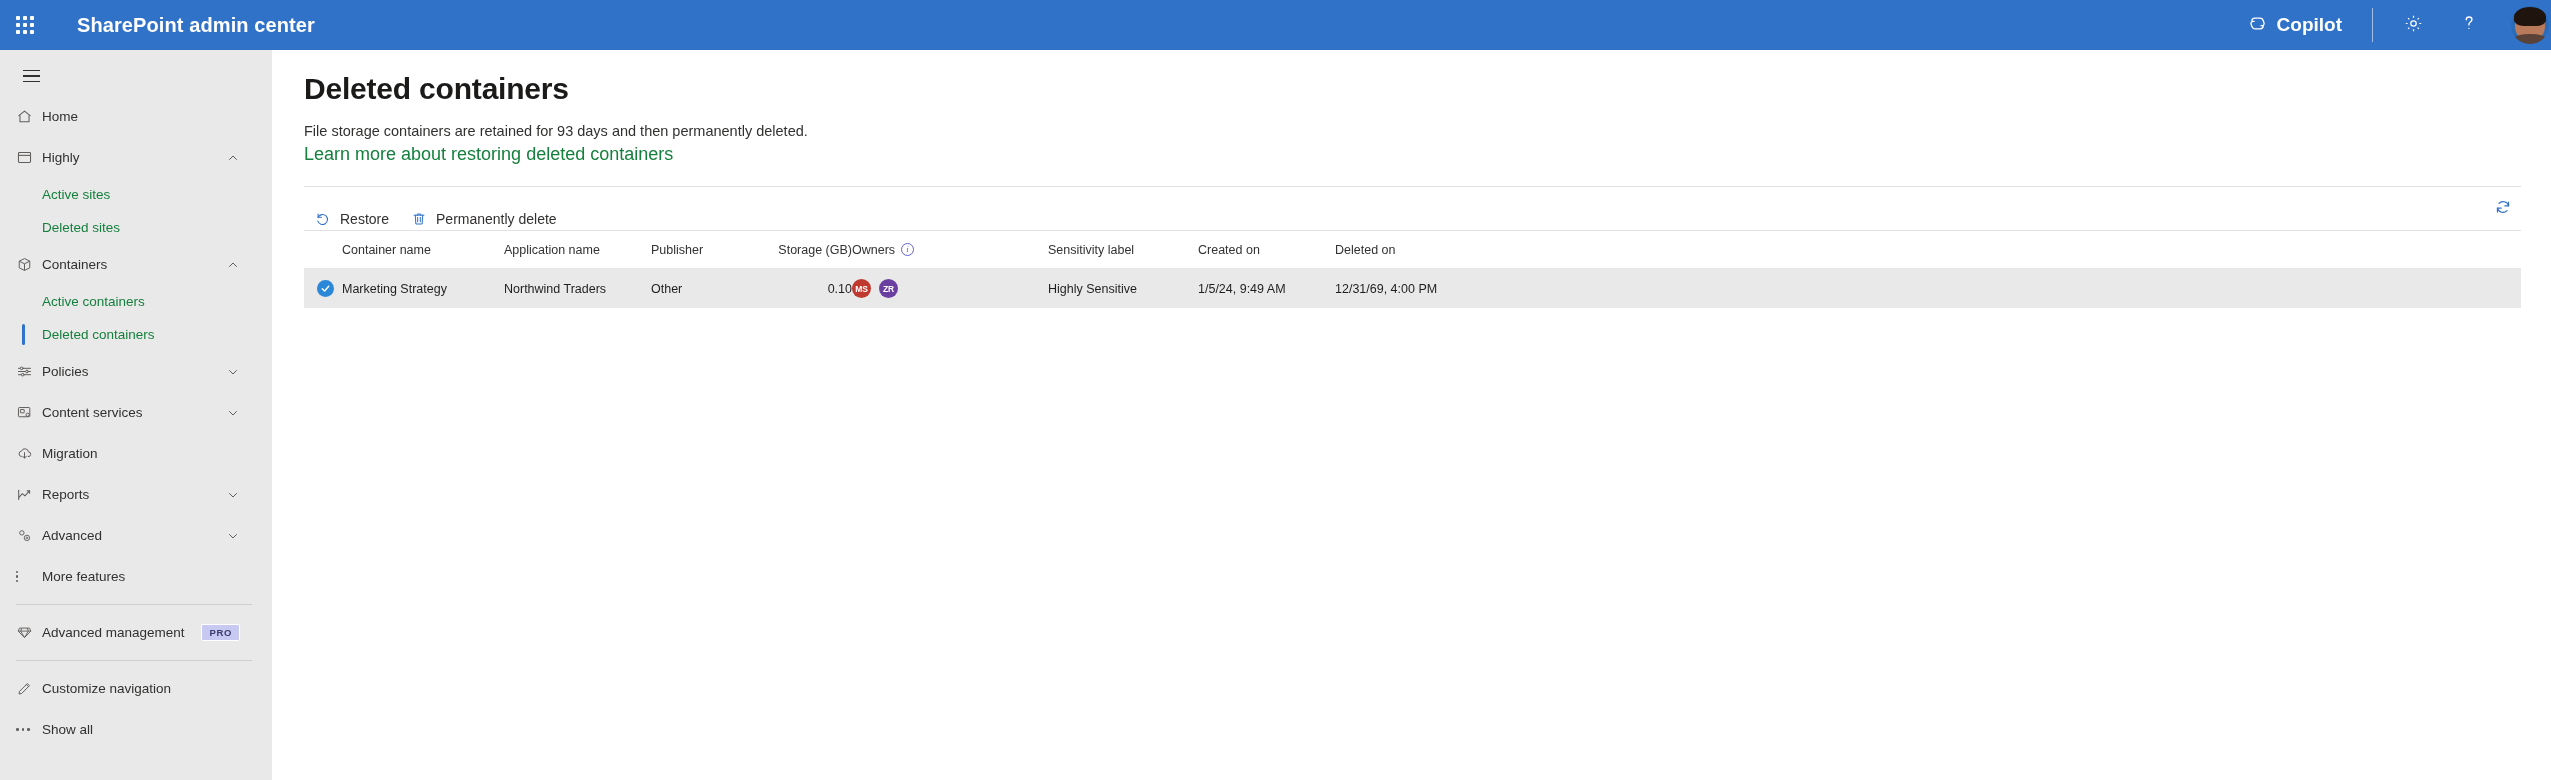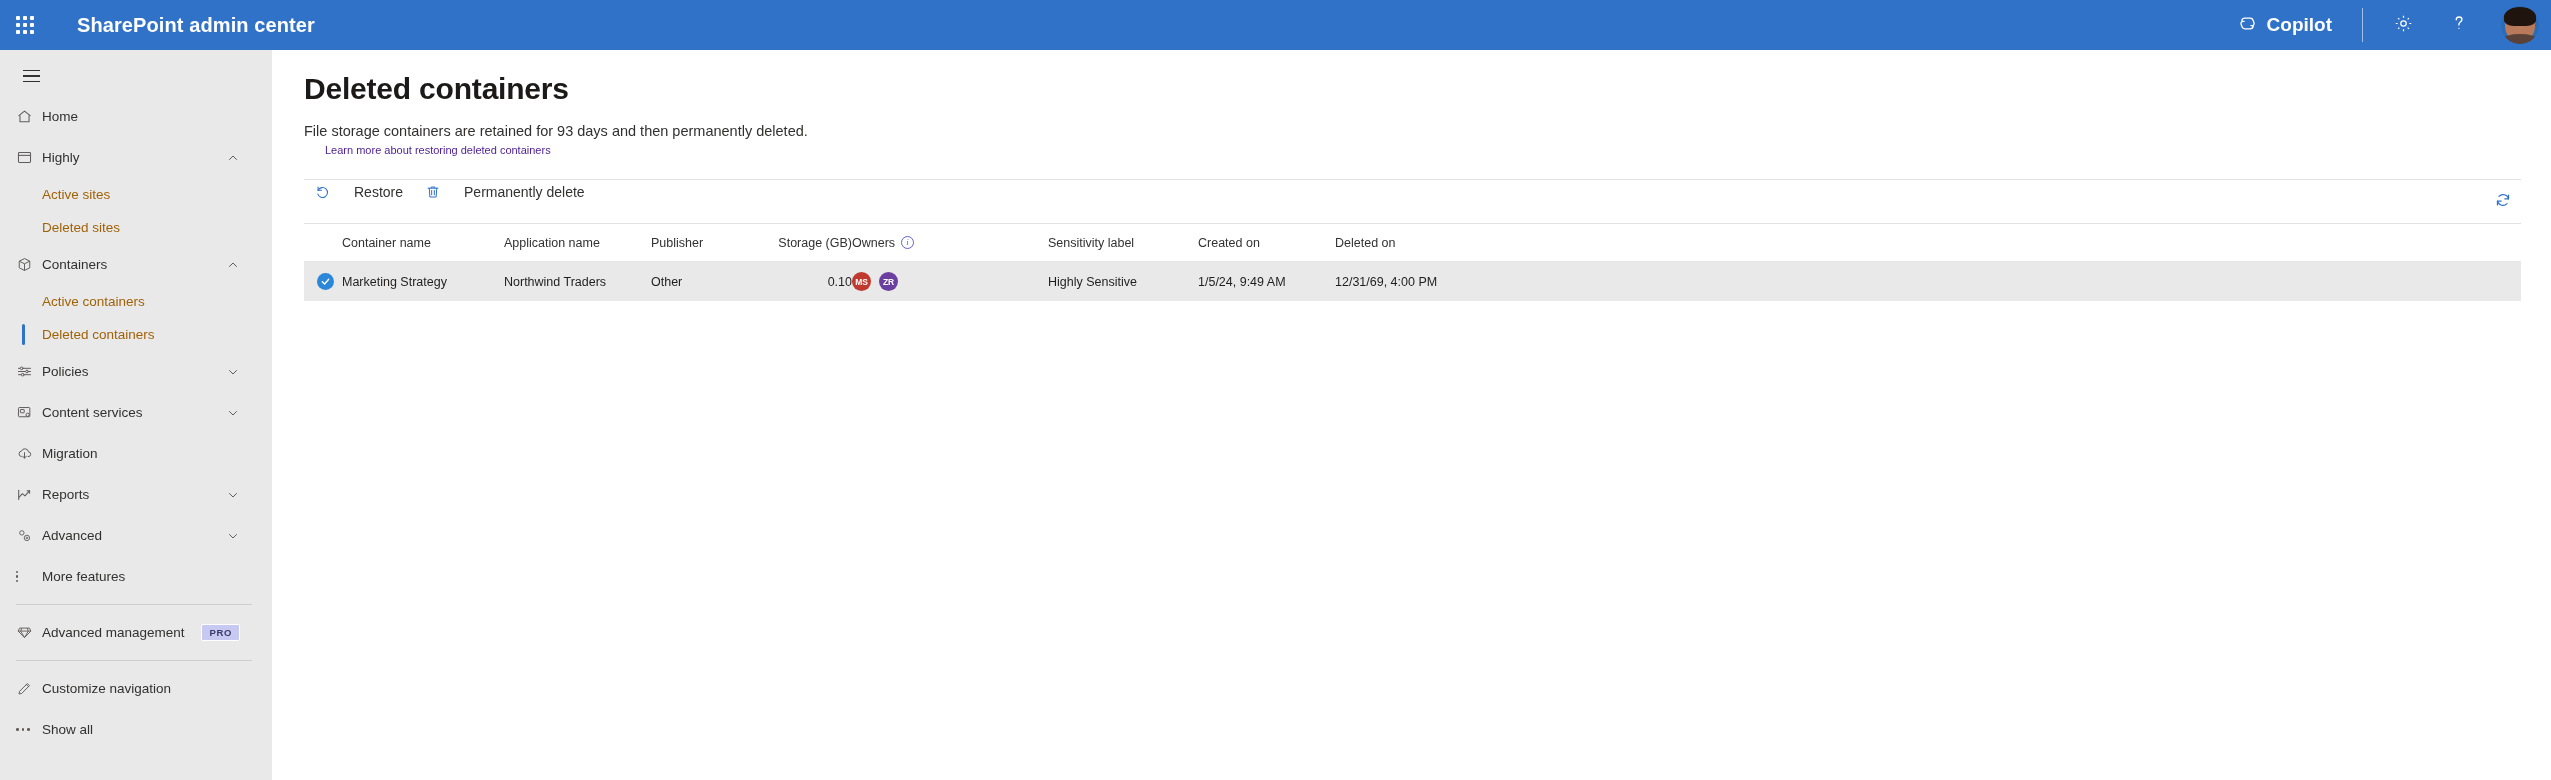--- a/index.html
+++ b/index.html
@@ -44,21 +44,21 @@
     font-weight: bold;
     letter-spacing: 0.1px;
     margin-left: 27px;
     white-space: nowrap;
   }
   .suite-right {
     margin-left: auto;
     display: flex;
     align-items: center;
     height: 50px;
-    padding-right: 12px;
+    padding-right: 2px;
     gap: 8px;
   }
   .copilot-btn {
     display: flex;
     align-items: center;
     gap: 9px;
     height: 50px;
     padding: 0 14px;
     cursor: pointer;
   }
@@ -157,21 +157,21 @@
     width: 14px; flex: none;
     display: flex; align-items: center; justify-content: center;
     color: #605e5c;
   }
   .nav-sub {
     display: flex;
     align-items: center;
     height: 33px;
     padding-left: 42px;
     font-size: 13.5px;
-    color: #a16207;
+    color: #15803d;
     cursor: pointer;
     position: relative;
   }
   .nav-sub.selected { font-weight: normal; }
   .nav-sub.selected::before {
     content: "";
     position: absolute;
     left: 22px; top: 6px;
     width: 3px; height: 21px;
     background: #3172c9;
@@ -218,40 +218,39 @@
     margin-top: 22px;
     letter-spacing: -0.2px;
   }
   .page-desc {
     font-size: 14.5px;
     color: #323130;
     margin-top: 17px;
   }
   .page-link {
     display: inline-block;
-    font-size: 11px;
-    color: #4c1d95;
+    font-size: 18px;
+    color: #15803d;
     text-decoration: none;
     margin-top: 5px;
     cursor: pointer;
-    margin-left: 21px;
   }
 
   .cmdbar {
     margin-top: 21px;
     border-top: 1px solid #e2e2e2;
     border-bottom: 1px solid #e2e2e2;
     height: 45px;
     display: flex;
     align-items: center;
   }
   .cmd-btn {
     display: flex;
-    align-items: flex-start;
-    gap: 23px;
+    align-items: flex-end;
+    gap: 9px;
     height: 36px;
     padding: 0 11px;
     font-size: 14px;
     color: #323130;
     cursor: pointer;
     border-radius: 2px;
     white-space: nowrap;
   }
   .cmd-ico { display: flex; align-items: center; color: #3172c9; }
   .cmd-spacer { flex: 1; }

